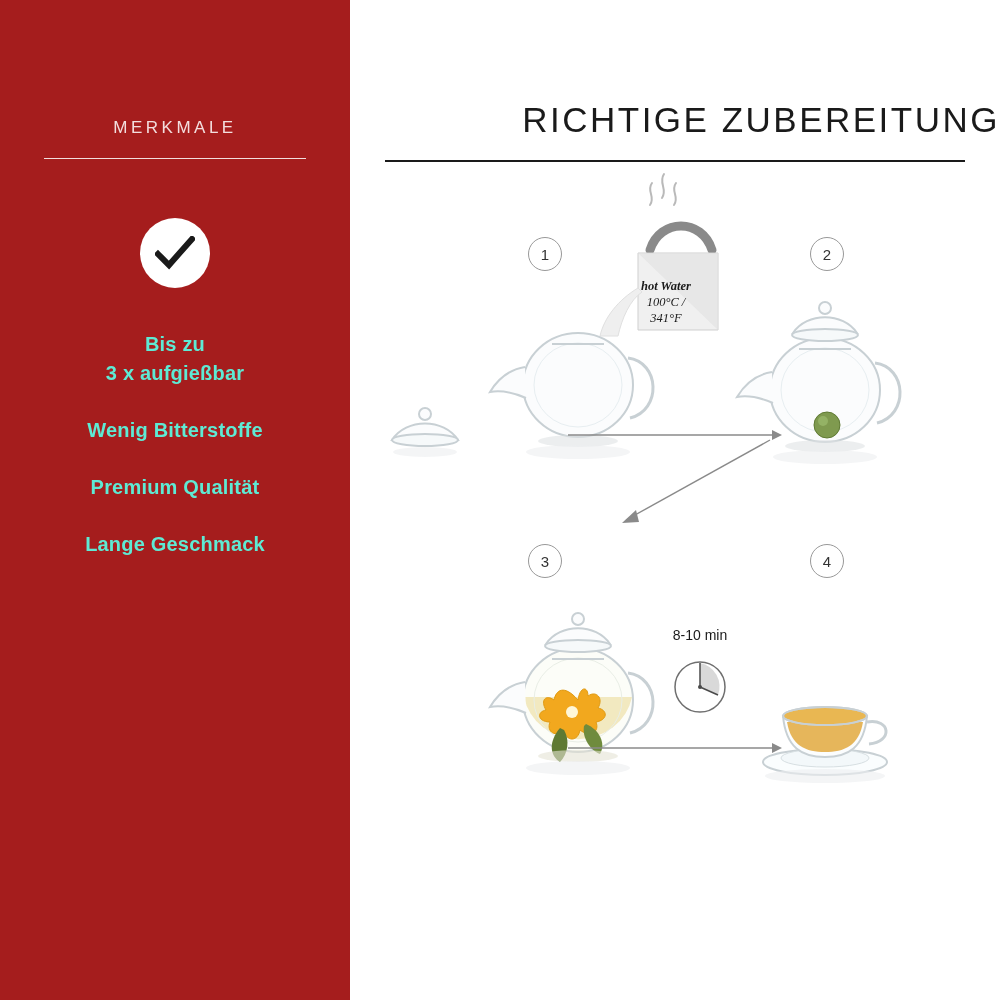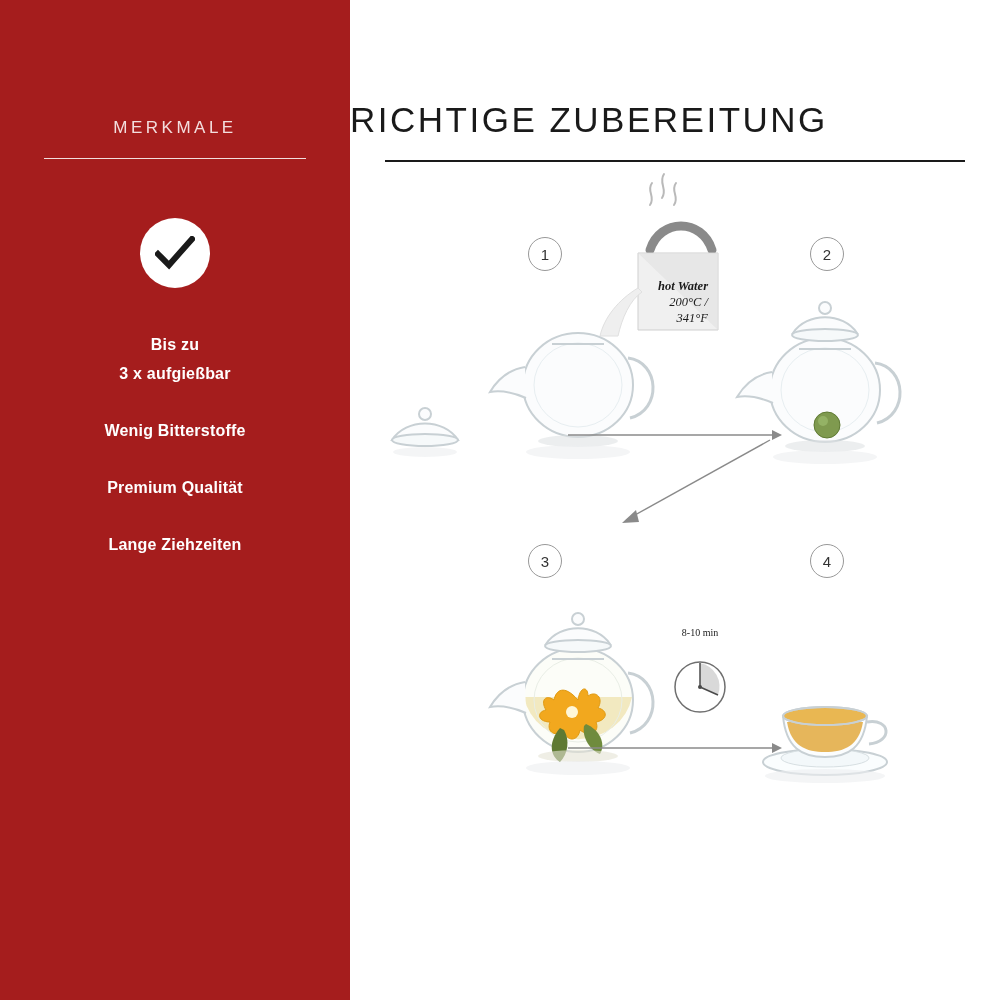--- a/index.html
+++ b/index.html
@@ -67,45 +67,45 @@
   }
   .feature-list {
     position: absolute;
     top: 330px;
     left: 0;
     width: 350px;
   }
   .feature {
     width: 350px;
     text-align: center;
-    font-size: 16px;
+    font-size: 20px;
     font-weight: bold;
     line-height: 29px;
-    color: #ffffff;
+    color: #5eead4;
     margin-bottom: 28px;
     letter-spacing: 0.2px;
   }
   .feature .line2 {
     display: block;
   }
 
   
   .content {
     position: relative;
     width: 650px;
     height: 1000px;
     background: #ffffff;
     flex: 0 0 650px;
   }
   .content-title {
     position: absolute;
     top: 100px;
     left: 0;
     width: 650px;
-    text-align: left;
+    text-align: right;
     font-size: 35px;
     letter-spacing: 2.5px;
     color: #1a1a1a;
     font-weight: 400;
   }
   .content-rule {
     position: absolute;
     top: 160px;
     left: 35px;
     width: 580px;
@@ -144,34 +144,34 @@
   
   .water-label {
     position: absolute;
     left: 274px;
     top: 278px;
     width: 84px;
     font-size: 12.5px;
     line-height: 16px;
     color: #1a1a1a;
     font-style: italic;
-    text-align: right;
+    text-align: center;
     font-family: "Liberation Serif", serif;
   }
   .water-label b { font-weight: bold; font-style: italic; }
 
   .timer-label {
     position: absolute;
     left: 290px;
     top: 627px;
     width: 120px;
     text-align: center;
-    font-size: 10px;
+    font-size: 14px;
     color: #1a1a1a;
-    font-family: Liberation Serif, serif;
+    font-family: Liberation Sans, sans-serif;
   }
 </style>
 </head>
 <body>
 
 <div class="page">
 
   <div class="sidebar">
 
     <div class="sidebar-title">MERKMALE</div>
@@ -193,21 +193,21 @@
 
       <div class="feature">
         <span>Wenig Bitterstoffe</span>
       </div>
 
       <div class="feature">
         <span>Premium Qualität</span>
       </div>
 
       <div class="feature">
-        <span>Lange Ziehzeiten</span>
+        <span>Lange Geschmack</span>
       </div>
 
 
     </div>
   </div>
 
   <div class="content">
 
     <div class="content-title">RICHTIGE ZUBEREITUNG</div>
     <div class="content-rule"></div>
@@ -327,20 +327,20 @@
       </g>
     </svg>
 
     <div class="step-num" id="step-1">1</div>
     <div class="step-num" id="step-2">2</div>
     <div class="step-num" id="step-3">3</div>
     <div class="step-num" id="step-4">4</div>
 
     <div class="water-label">
       <b>hot Water</b><br>
-      <span>200°C /</span><br>
+      <span>100°C /</span><br>
       <span>341°F</span>
     </div>
 
     <div class="timer-label">8-10 min</div>
 
   </div>
 </div>
 
 </body></html>

